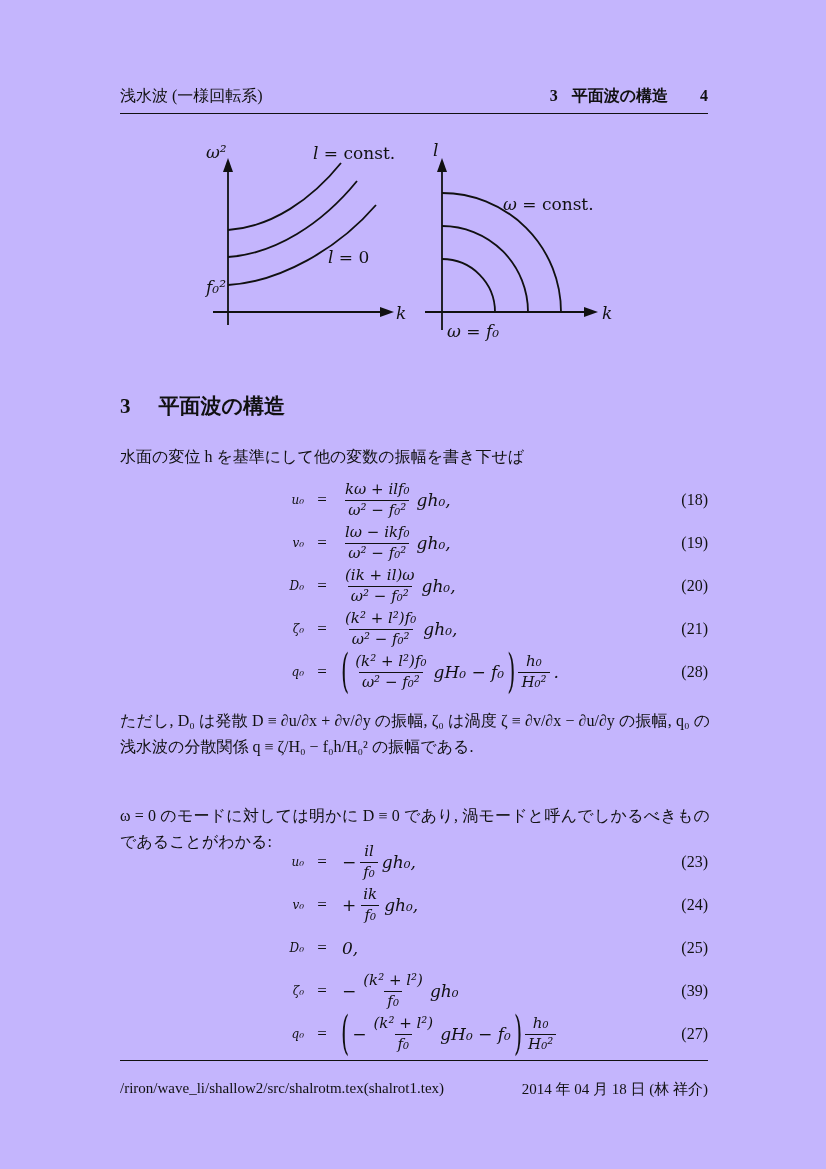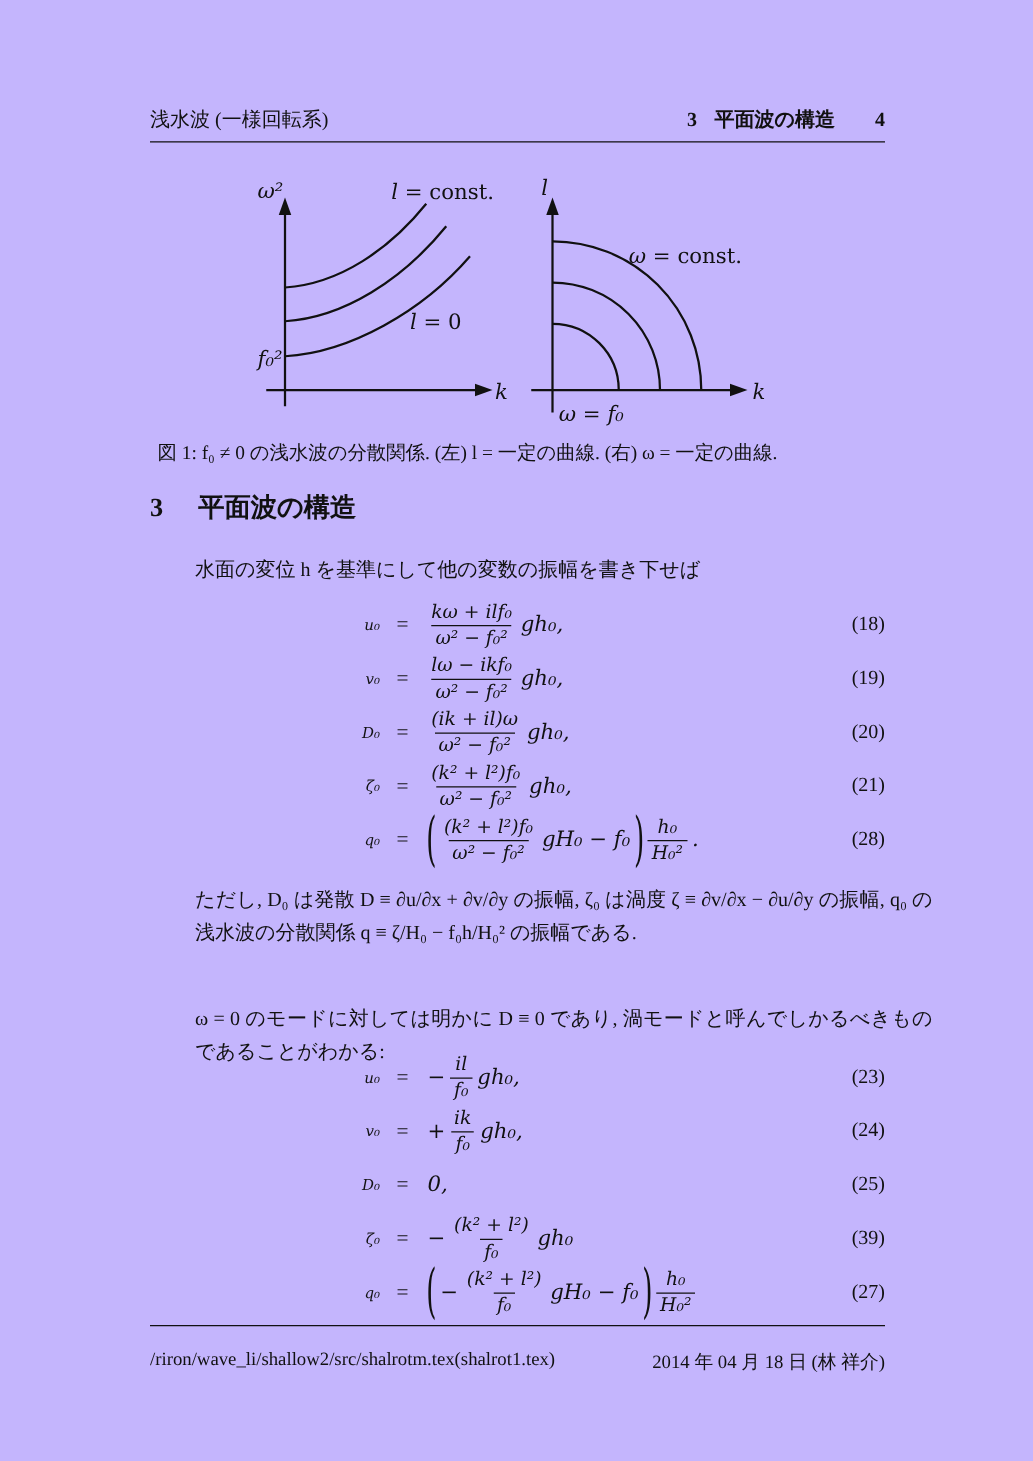--- a/index.html
+++ b/index.html
@@ -37,21 +37,20 @@
     position:absolute;left:120px;top:392px;
     display:flex;align-items:baseline;
     font-weight:bold;font-size:21px;
   }
   .sec-head .num{margin-right:28px;}
   
   .para{
     position:absolute;left:120px;width:590px;
     font-size:16px;line-height:1.62;
     text-align:justify;
-    margin-left:36px;
   }
   .p1{top:444px;}
   .p2{top:708px;}
   .p3{top:803px;}
   
   .eq-block{position:absolute;left:120px;width:588px;}
   .eq1{top:480px;}
   .eq2{top:842px;}
   .eqrow{display:flex;align-items:center;margin-bottom:3px;min-height:40px;}
   .eqlhs{width:184px;text-align:right;font-style:italic;font-size:12px;
@@ -114,21 +113,20 @@
       <path d="M 495 312 A 53 53 0 0 0 442 259"></path>
       <path d="M 528 312 A 86 86 0 0 0 442 226"></path>
       <path d="M 561 312 A 119 119 0 0 0 442 193"></path>
     </g>
     <text x="433" y="156" class="it">l</text>
     <text x="602" y="319" class="it">k</text>
     <text x="503" y="210"><tspan class="it">ω</tspan><tspan class="up"> = const.</tspan></text>
     <text x="447" y="337"><tspan class="it">ω</tspan><tspan class="up"> = </tspan><tspan class="it">f₀</tspan></text>
   </svg>
 
-  <div class="caption">図 1: f₀ ≠ 0 の浅水波の分散関係. (左) l = 一定の曲線. (右) ω = 一定の曲線.</div>
 
   <div class="sec-head">
     <span class="num">3</span>
     <span>平面波の構造</span>
   </div>
 
   <div class="para p1">水面の変位 h を基準にして他の変数の振幅を書き下せば</div>
 
   <div class="eq-block eq1" id="eq-block-1">
       <div class="eqrow">

